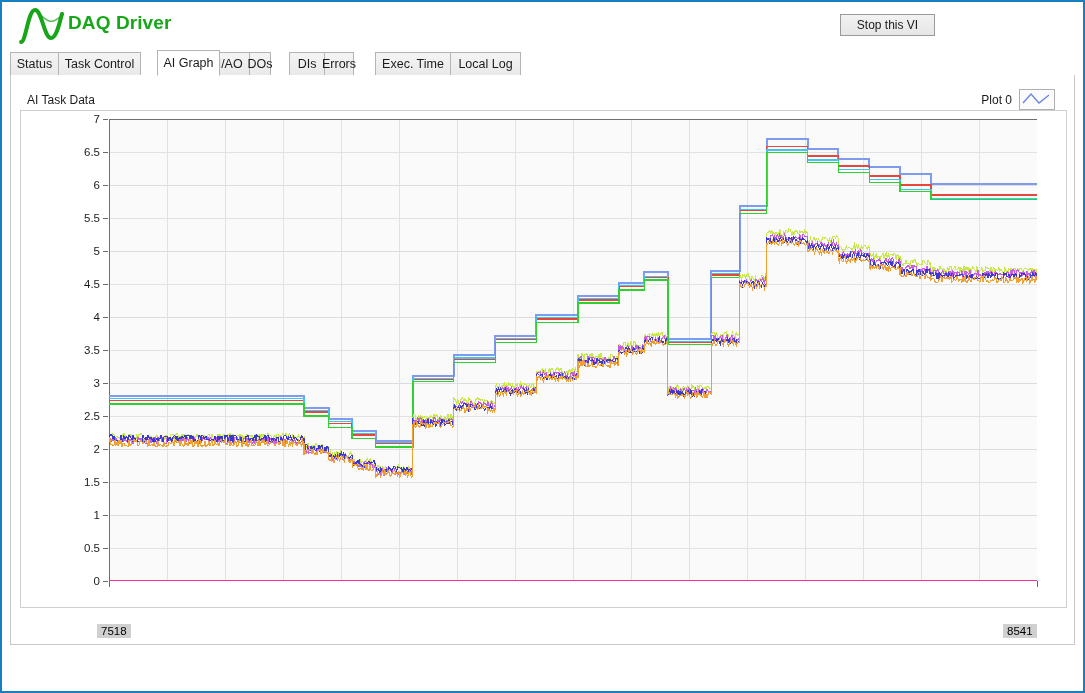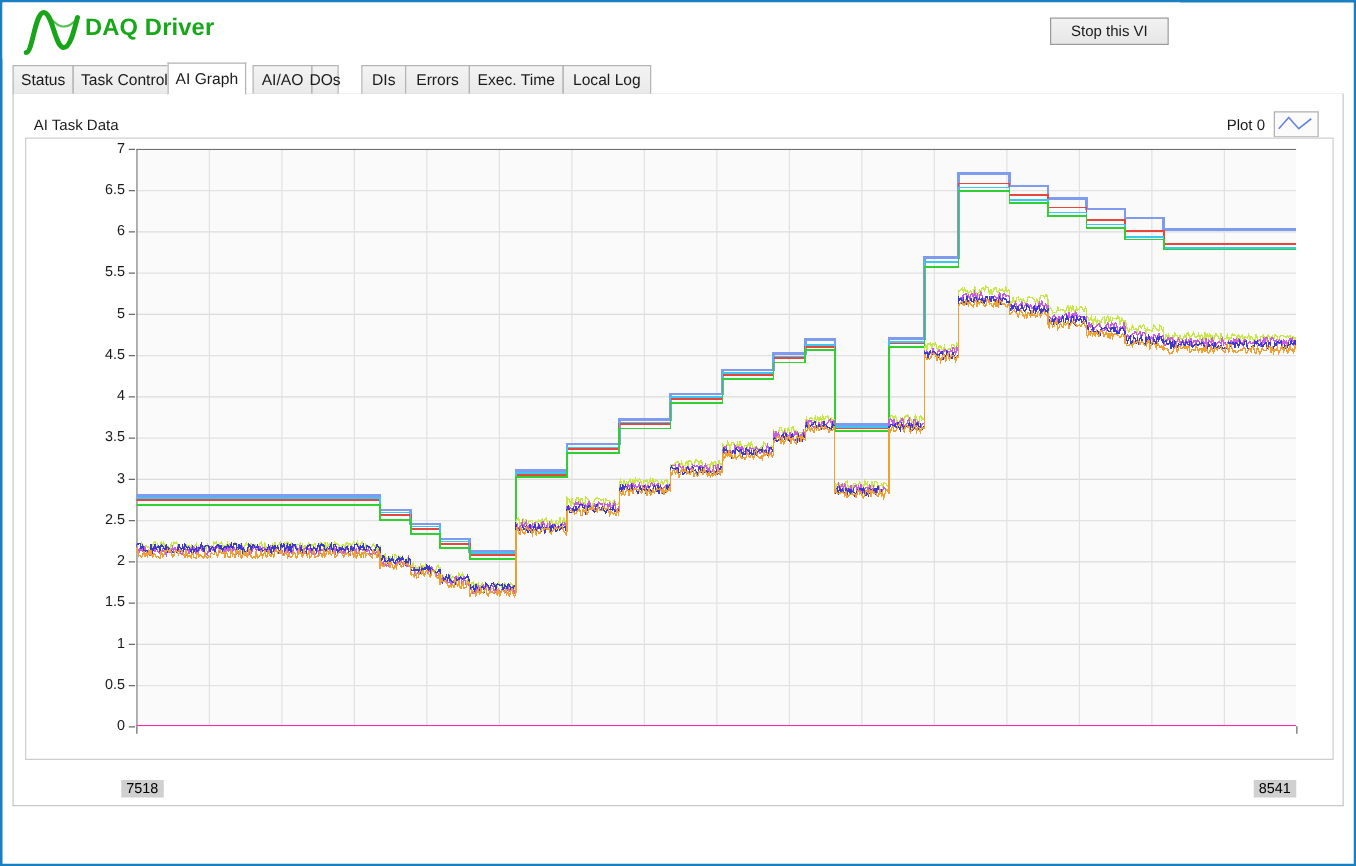--- a/index.html
+++ b/index.html
@@ -159,33 +159,33 @@
 
   <div class="tabstrip">
     <div class="tabstrip-base"></div>
     <div id="tabs-host">
         <div class="tab" style="left: 0px; width: 49px;">
           <span>Status</span>
         </div>
         <div class="tab" style="left: 48px; width: 83px;">
           <span>Task Control</span>
         </div>
-        <div class="tab active" style="left: 124px; width: 63px;">
+        <div class="tab active" style="left: 147px; width: 63px;">
           <span>AI Graph</span>
         </div>
         <div class="tab" style="left: 192px; width: 48px; text-align: right;">
           <span>AI/AO</span>
         </div>
         <div class="tab" style="left: 239px; width: 22px;">
           <span>DOs</span>
         </div>
         <div class="tab" style="left: 279px; width: 36px;">
           <span>DIs</span>
         </div>
-        <div class="tab" style="left: 314px; width: 52px; margin-top: 41px;">
+        <div class="tab" style="left: 314px; width: 30px; margin-top: 41px;">
           <span>Errors</span>
         </div>
         <div class="tab" style="left: 365px; width: 76px;">
           <span>Exec. Time</span>
         </div>
         <div class="tab" style="left: 440px; width: 71px;">
           <span>Local Log</span>
         </div>
       </div>
   </div>

